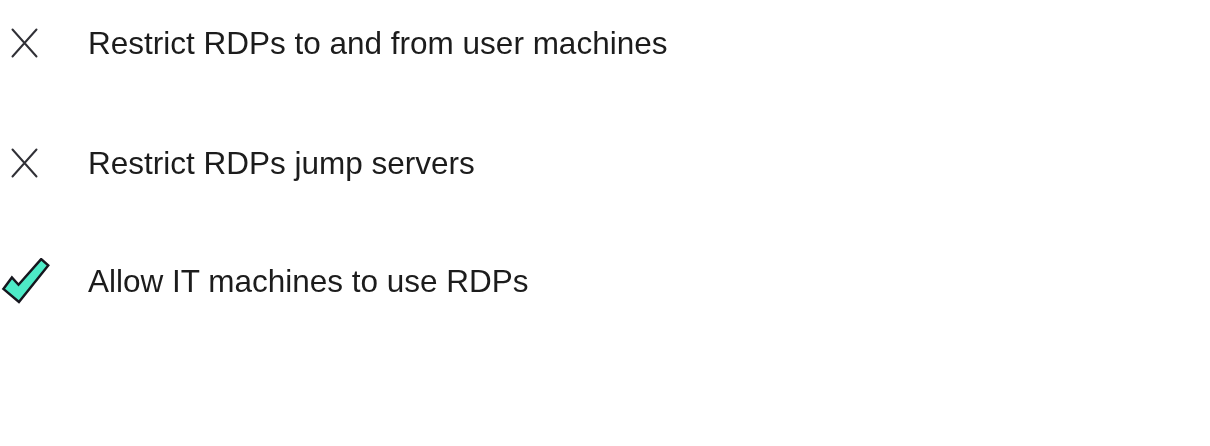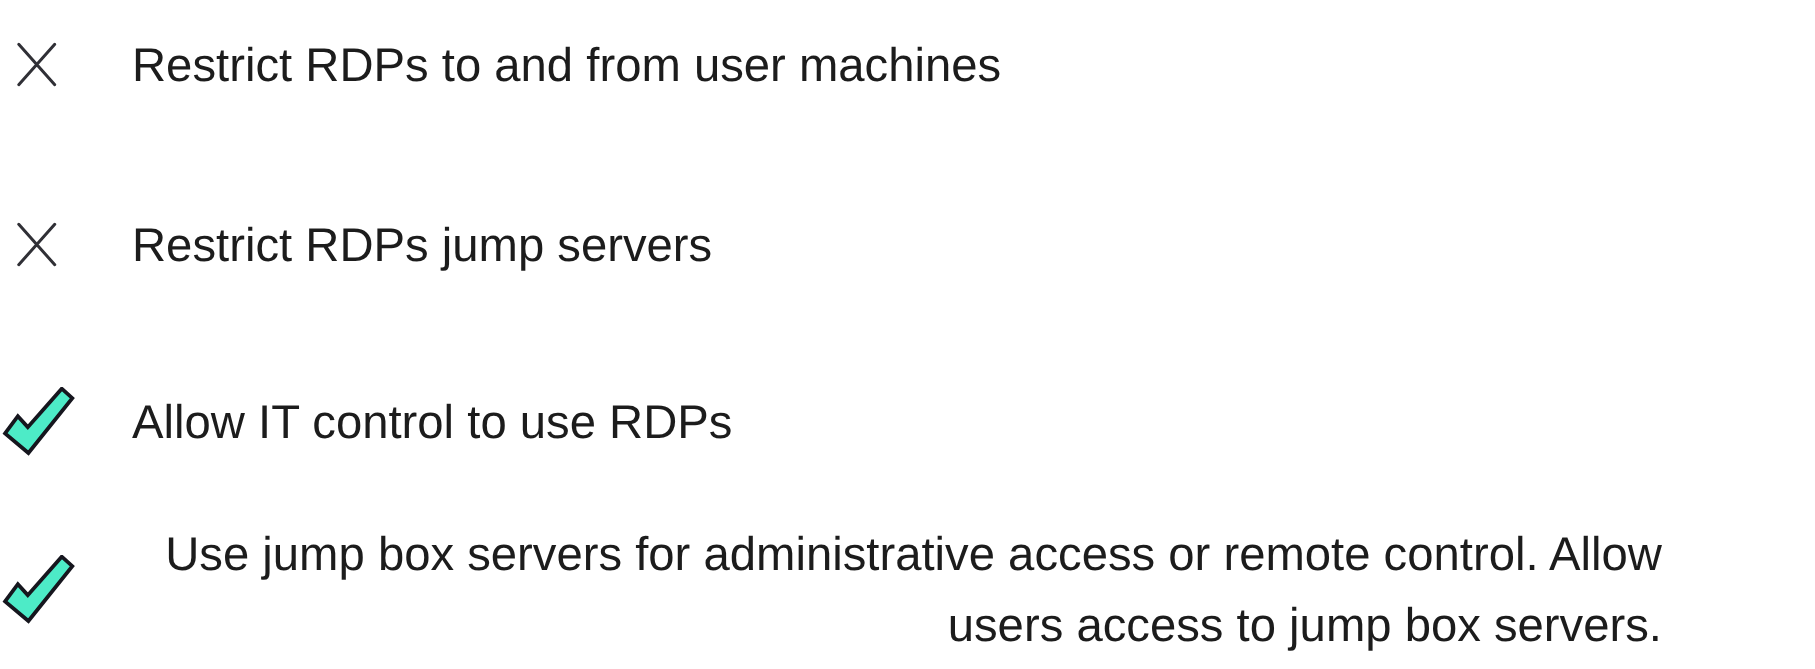--- a/index.html
+++ b/index.html
@@ -9,21 +9,20 @@
   }
   body {
     width: 1210px;
     height: 446px;
     font-family: "Liberation Sans", "DejaVu Sans", sans-serif;
     color: #1c1c1c;
     overflow: hidden;
   }
   .checklist {
     width: 1108px;
-    text-align: right;
   }
   .row {
     display: flex;
     align-items: center;
   }
   .row .icon-cell {
     width: 88px;
     flex: 0 0 88px;
     display: flex;
     align-items: center;
@@ -73,25 +72,17 @@
     </div>
     <div class="item-text">Restrict RDPs jump servers</div>
   </div>
 
   <div class="row row-3">
     <div class="icon-cell">
       <svg class="check-icon-svg" viewBox="0 0 52 48">
         <path d="M2 31 L11.5 19.5 L18 27.5 L43 2 L50 9 L17.5 45.5 Z" fill="#4DEBC7" stroke="#16161E" stroke-width="2.6" stroke-linejoin="miter" transform="rotate(-3 26 24)"></path>
       </svg>
     </div>
-    <div class="item-text">Allow IT control to use RDPs</div>
+    <div class="item-text">Allow IT machines to use RDPs</div>
   </div>
 
-  <div class="row row-4">
-    <div class="icon-cell">
-      <svg class="check-icon-svg" viewBox="0 0 52 48">
-        <path d="M2 31 L11.5 19.5 L18 27.5 L43 2 L50 9 L17.5 45.5 Z" fill="#4DEBC7" stroke="#16161E" stroke-width="2.6" stroke-linejoin="miter" transform="rotate(-3 26 24)"></path>
-      </svg>
-    </div>
-    <div class="item-text">Use jump box servers for administrative access or remote control. Allow users access to jump box servers.</div>
-  </div>
 
 </div>
 
 </body></html>

